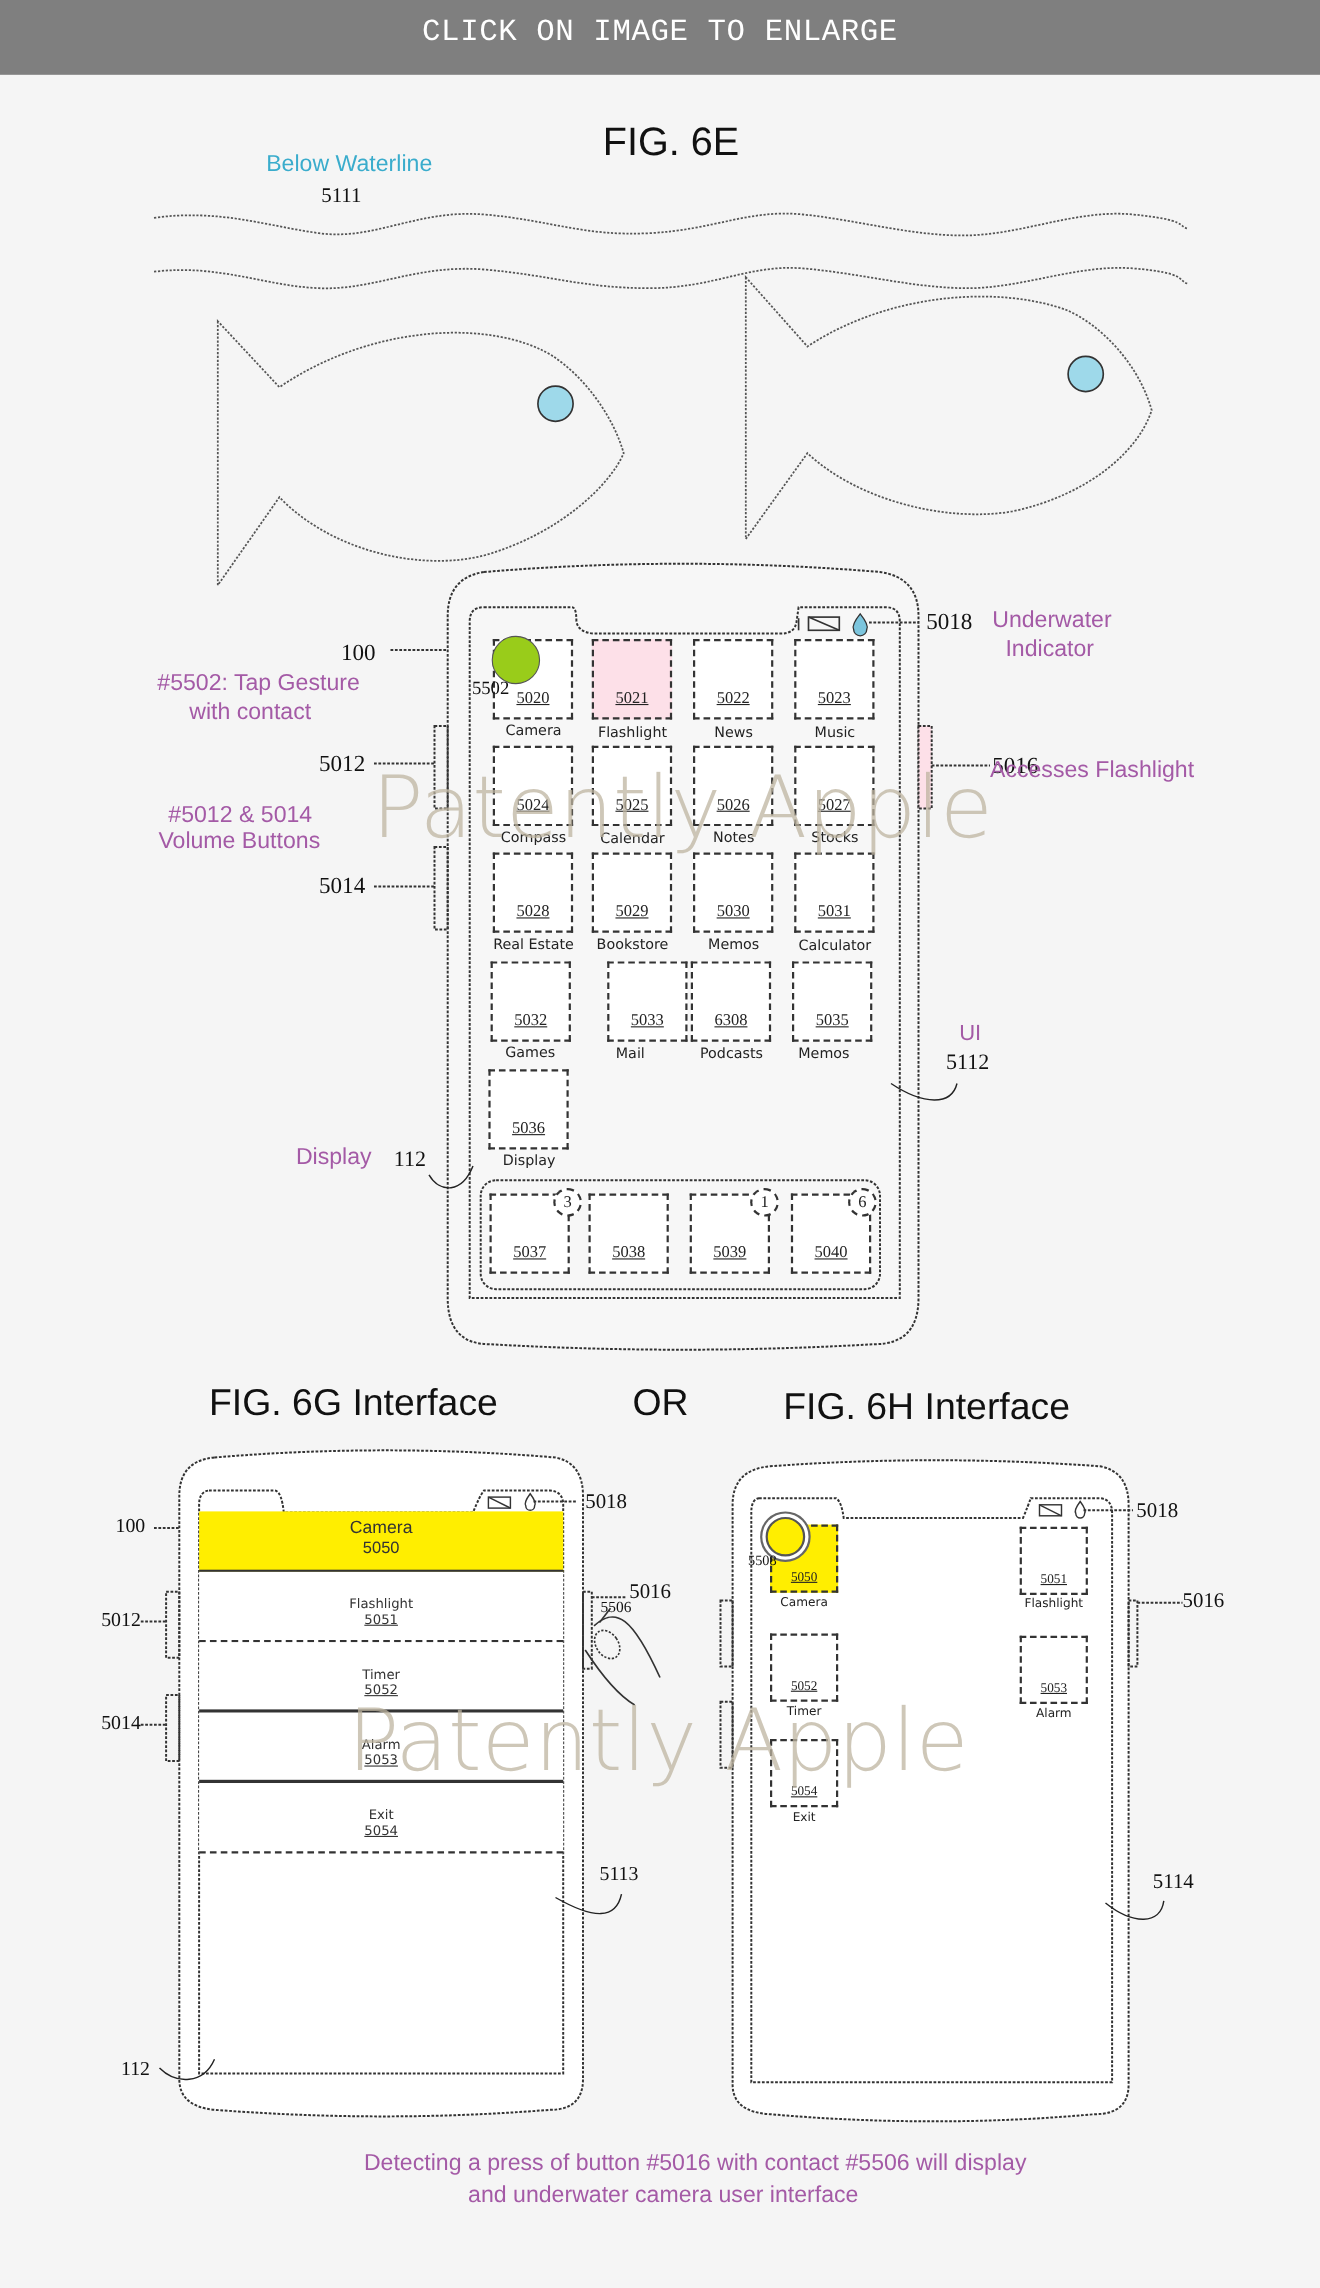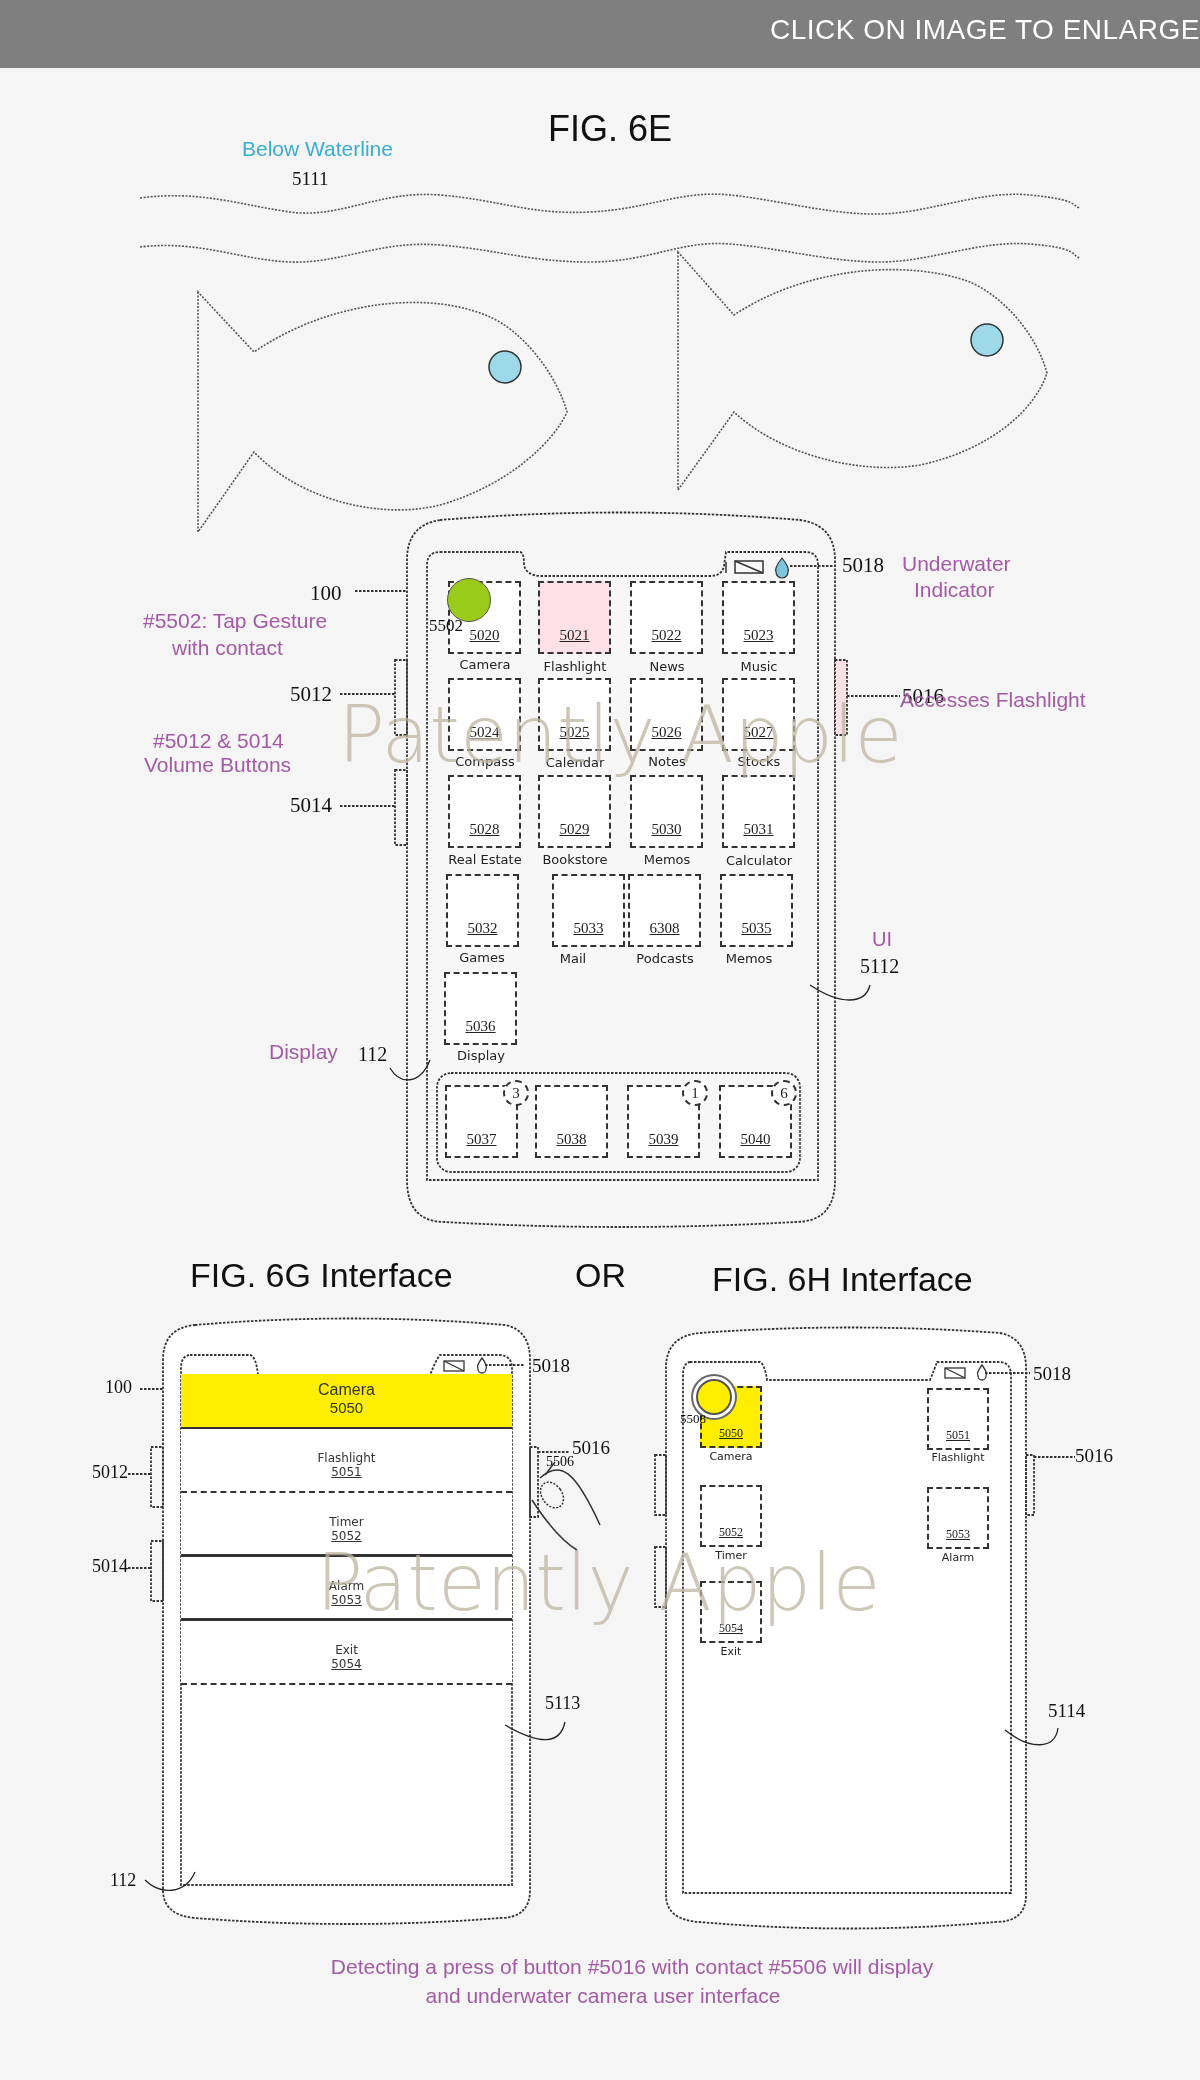--- a/index.html
+++ b/index.html
@@ -1,19 +1,19 @@
 <!DOCTYPE html>
 <html><head>
 <meta charset="utf-8">
 <style>
   html,body{margin:0;padding:0;}
   body{width:1200px;height:2080px;background:#f5f5f5;position:relative;overflow:hidden;font-family:"DejaVu Sans",sans-serif;color:#222;}
   .abs{position:absolute;}
   .header{left:0;top:0;width:1200px;height:68px;background:#7f7f7f;}
-  .header-text{left:0;top:14px;width:1200px;text-align:right;color:#fff;font-family:Liberation Sans, sans-serif;font-size:28px;letter-spacing:0.5px;}
+  .header-text{left:0;top:14px;width:1200px;text-align:center;color:#fff;font-family:Liberation Mono, monospace;font-size:28px;letter-spacing:0.5px;}
   .fig-title{font-family:"Liberation Sans",sans-serif;color:#111;white-space:nowrap;}
   .purple{color:#a45aa6;font-family:"Liberation Sans",sans-serif;}
   .blue{color:#3aaccc;font-family:"Liberation Sans",sans-serif;}
   .ref{font-family:"Liberation Serif",serif;color:#111;white-space:nowrap;}
   svg{position:absolute;left:0;top:0;}
   .icon-box{position:absolute;background:#fff;border:2px dashed #333;box-sizing:border-box;}
   .icon-num{position:absolute;left:0;right:0;bottom:8px;text-align:center;font-family:"Liberation Serif",serif;font-size:15px;text-decoration:underline;color:#222;}
   .icon-label{position:absolute;text-align:center;font-family:"DejaVu Sans",sans-serif;font-size:13px;color:#222;white-space:nowrap;}
   .badge{position:absolute;width:26px;height:26px;border-radius:50%;border:2px dashed #333;background:#fff;box-sizing:border-box;text-align:center;line-height:22px;font-size:15px;font-family:"Liberation Serif",serif;}
   .menu-row{position:absolute;left:181px;width:331px;border-bottom:2px dashed #333;box-sizing:border-box;text-align:center;background:#fff;}

